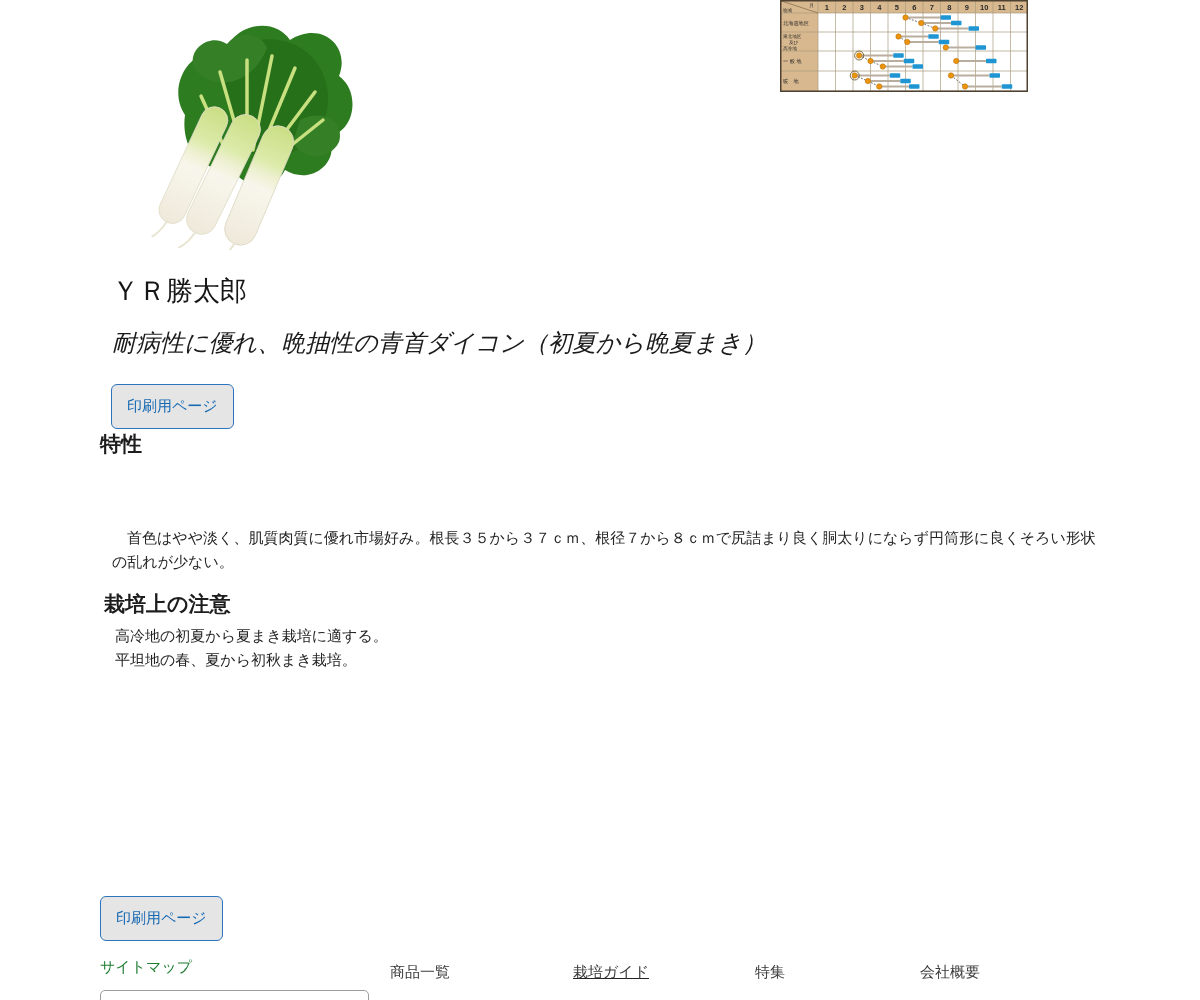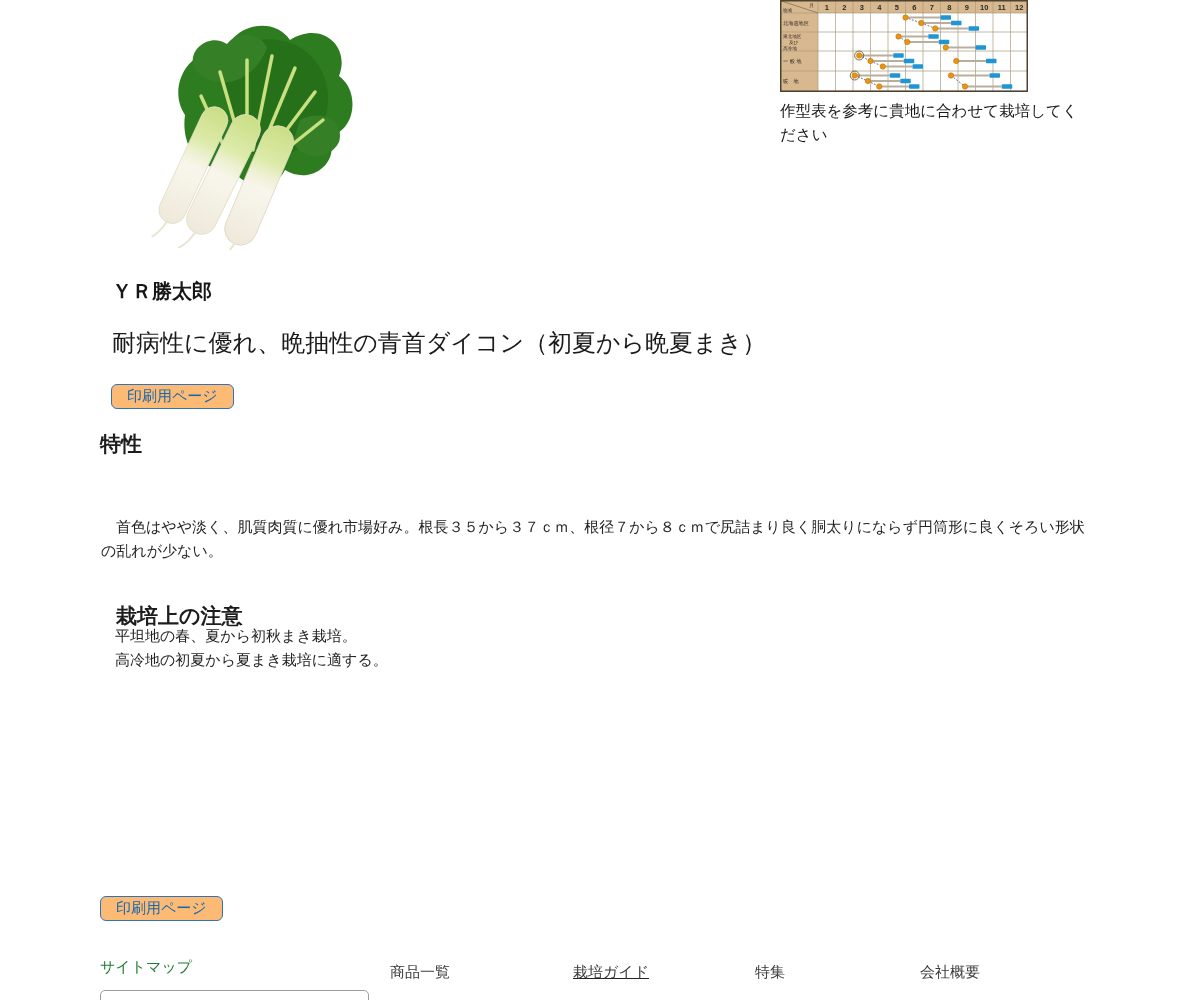--- a/index.html
+++ b/index.html
@@ -10,26 +10,26 @@
 
   
   #daikon-photo{left:125px;top:0;width:230px;height:250px;}
 
   
   #chart-block{left:780px;top:0;width:302px;}
   #crop-chart{display:block;}
   #chart-caption{margin-top:3px;font-size:15.5px;line-height:24px;color:#1b1b1b;}
 
   
-  #page-title{left:112px;top:270px;font-size:20px;font-weight:700;color:#161616;line-height:42px;}
-  #page-subtitle{left:112px;top:326px;font-size:24px;font-weight:400;color:#1b1b1b;line-height:34px;}
+  #page-title{left:112px;top:270px;font-size:27px;font-weight:400;color:#161616;line-height:42px;}
+  #page-subtitle{left:112px;top:326px;font-size:24px;font-weight:400;color:#1b1b1b;line-height:34px;font-style:italic;}
 
   
   .print-btn{display:inline-block;box-sizing:border-box;font-size:15px;color:#1668b2;
-     background:#fdba74;border:1px solid #2d74bd;border-radius:6px;padding:2px 15px;cursor:pointer;
+     background:#e5e5e5;border:1px solid #2d74bd;border-radius:6px;padding:12px 15px;cursor:pointer;
      font-family:inherit;}
   #print-top{left:111px;top:384px;}
   #print-bottom{left:100px;top:896px;}
 
   
   .sec-heading{font-size:21px;font-weight:700;color:#1d1d1d;}
   #h-tokusei{left:100px;top:430px;}
   #para1{left:100px;top:466px;width:992px;font-size:15px;line-height:24px;color:#242424;}
   #para2{left:100px;top:514px;width:992px;font-size:15px;line-height:24px;color:#242424;}
   #h-chuui{left:100px;top:586px;}
@@ -185,35 +185,34 @@
           <rect x="120.25" y="78.8" width="10.5" height="4.4" rx="0.8" fill="#1f96d3"></rect>
           <circle cx="87.875" cy="81" r="2.7" fill="#ec940d" stroke="#b36d05" stroke-width="0.5"></circle>
           <rect x="129" y="84.3" width="10.5" height="4.4" rx="0.8" fill="#1f96d3"></rect>
           <circle cx="99.25" cy="86.5" r="2.7" fill="#ec940d" stroke="#b36d05" stroke-width="0.5"></circle>
           <rect x="209.5" y="73.3" width="10.5" height="4.4" rx="0.8" fill="#1f96d3"></rect>
           <circle cx="171" cy="75.5" r="2.7" fill="#ec940d" stroke="#b36d05" stroke-width="0.5"></circle>
           <rect x="221.75" y="84.3" width="10.5" height="4.4" rx="0.8" fill="#1f96d3"></rect>
           <circle cx="185" cy="86.5" r="2.7" fill="#ec940d" stroke="#b36d05" stroke-width="0.5"></circle>
           <rect x="0.75" y="0.75" width="246.5" height="90.5" fill="none" stroke="#4f4130" stroke-width="1.5"></rect>
         </svg></div>
-    <div id="chart-caption">作型表を参考に貴地に合わせて栽培してください</div>
   </div>
 
   <h1 id="page-title" class="abs" style="margin:0">ＹＲ勝太郎</h1>
   <h2 id="page-subtitle" class="abs" style="margin:0">耐病性に優れ、晩抽性の青首ダイコン（初夏から晩夏まき）</h2>
 
   <button id="print-top" class="abs print-btn">印刷用ページ</button>
 
   <h3 id="h-tokusei" class="abs sec-heading" style="margin:0">特性</h3>
-  <p id="para2" class="abs" style="margin:1px">　首色はやや淡く、肌質肉質に優れ市場好み。根長３５から３７ｃｍ、根径７から８ｃｍで尻詰まり良く胴太りにならず円筒形に良くそろい形状の乱れが少ない。</p>
-
-  <h3 id="h-chuui" class="abs sec-heading" style="margin:16px">栽培上の注意</h3>
+  <p id="para2" class="abs" style="margin:12px">　首色はやや淡く、肌質肉質に優れ市場好み。根長３５から３７ｃｍ、根径７から８ｃｍで尻詰まり良く胴太りにならず円筒形に良くそろい形状の乱れが少ない。</p>
+
+  <h3 id="h-chuui" class="abs sec-heading" style="margin:4px">栽培上の注意</h3>
   <div id="note-lines" class="abs">
+    <div>　高冷地の初夏から夏まき栽培に適する。</div>
     <div>　平坦地の春、夏から初秋まき栽培。</div>
-    <div>　高冷地の初夏から夏まき栽培に適する。</div>
   </div>
 
   <button id="print-bottom" class="abs print-btn">印刷用ページ</button>
 
   <a id="sitemap-link" class="abs">サイトマップ</a>
   <div id="sitemap-box" class="abs"></div>
 
   <div id="fcol-0" class="abs fcol">
     <div class="fhead">商品一覧</div>
 

